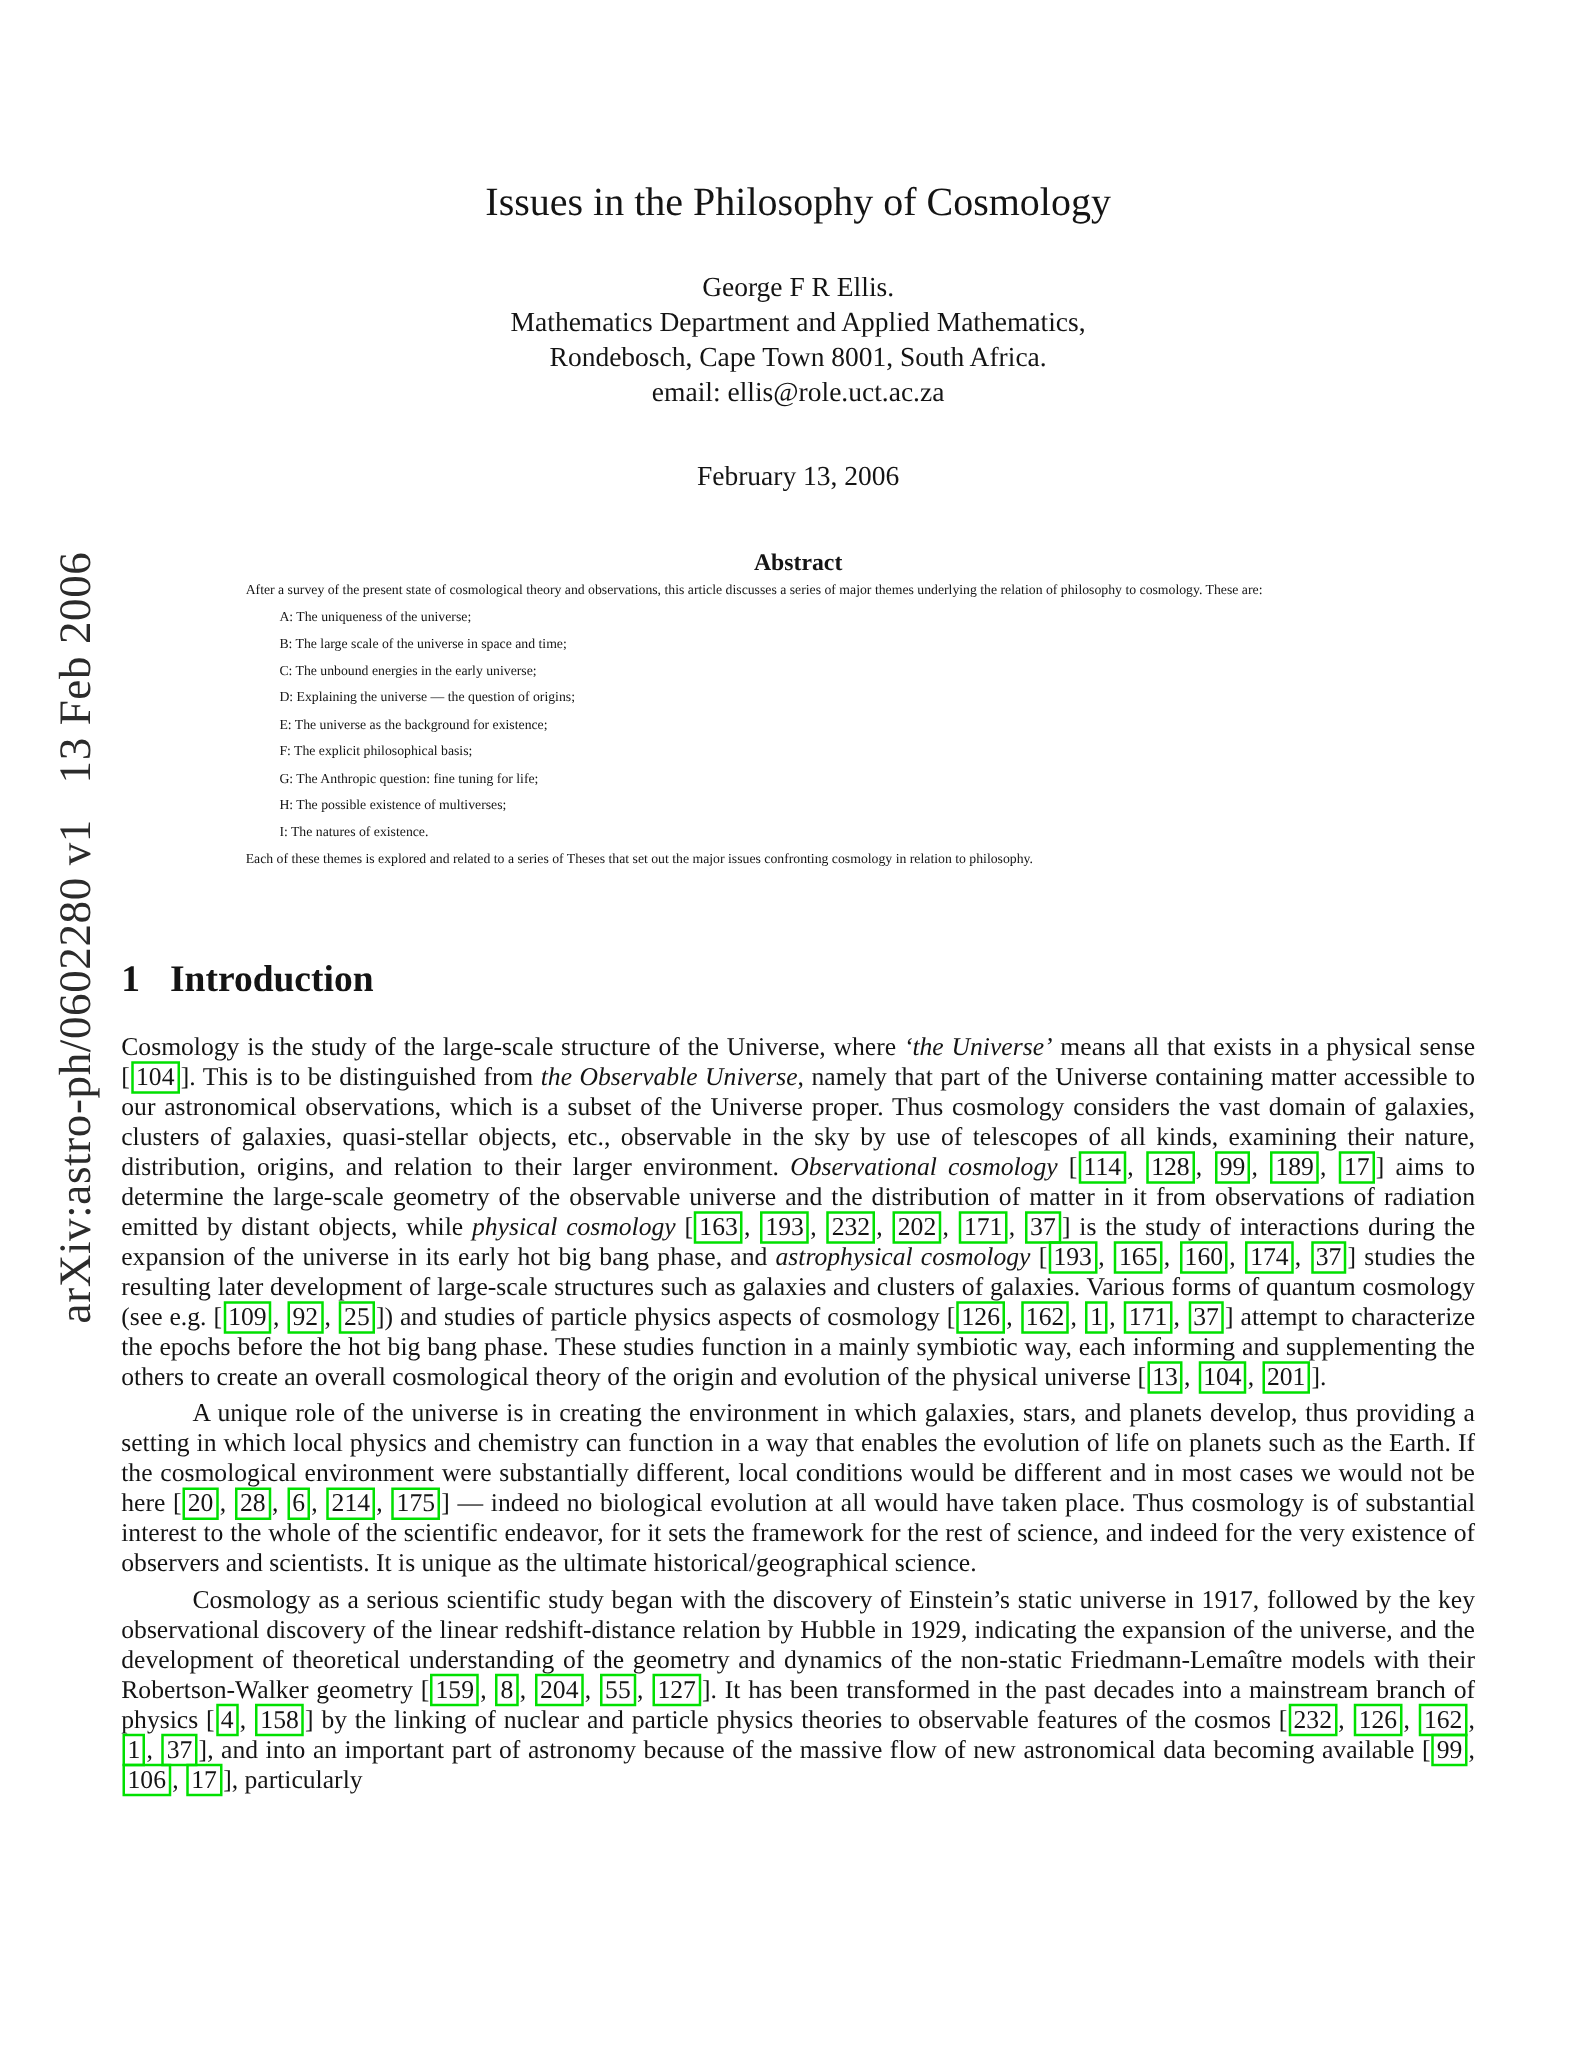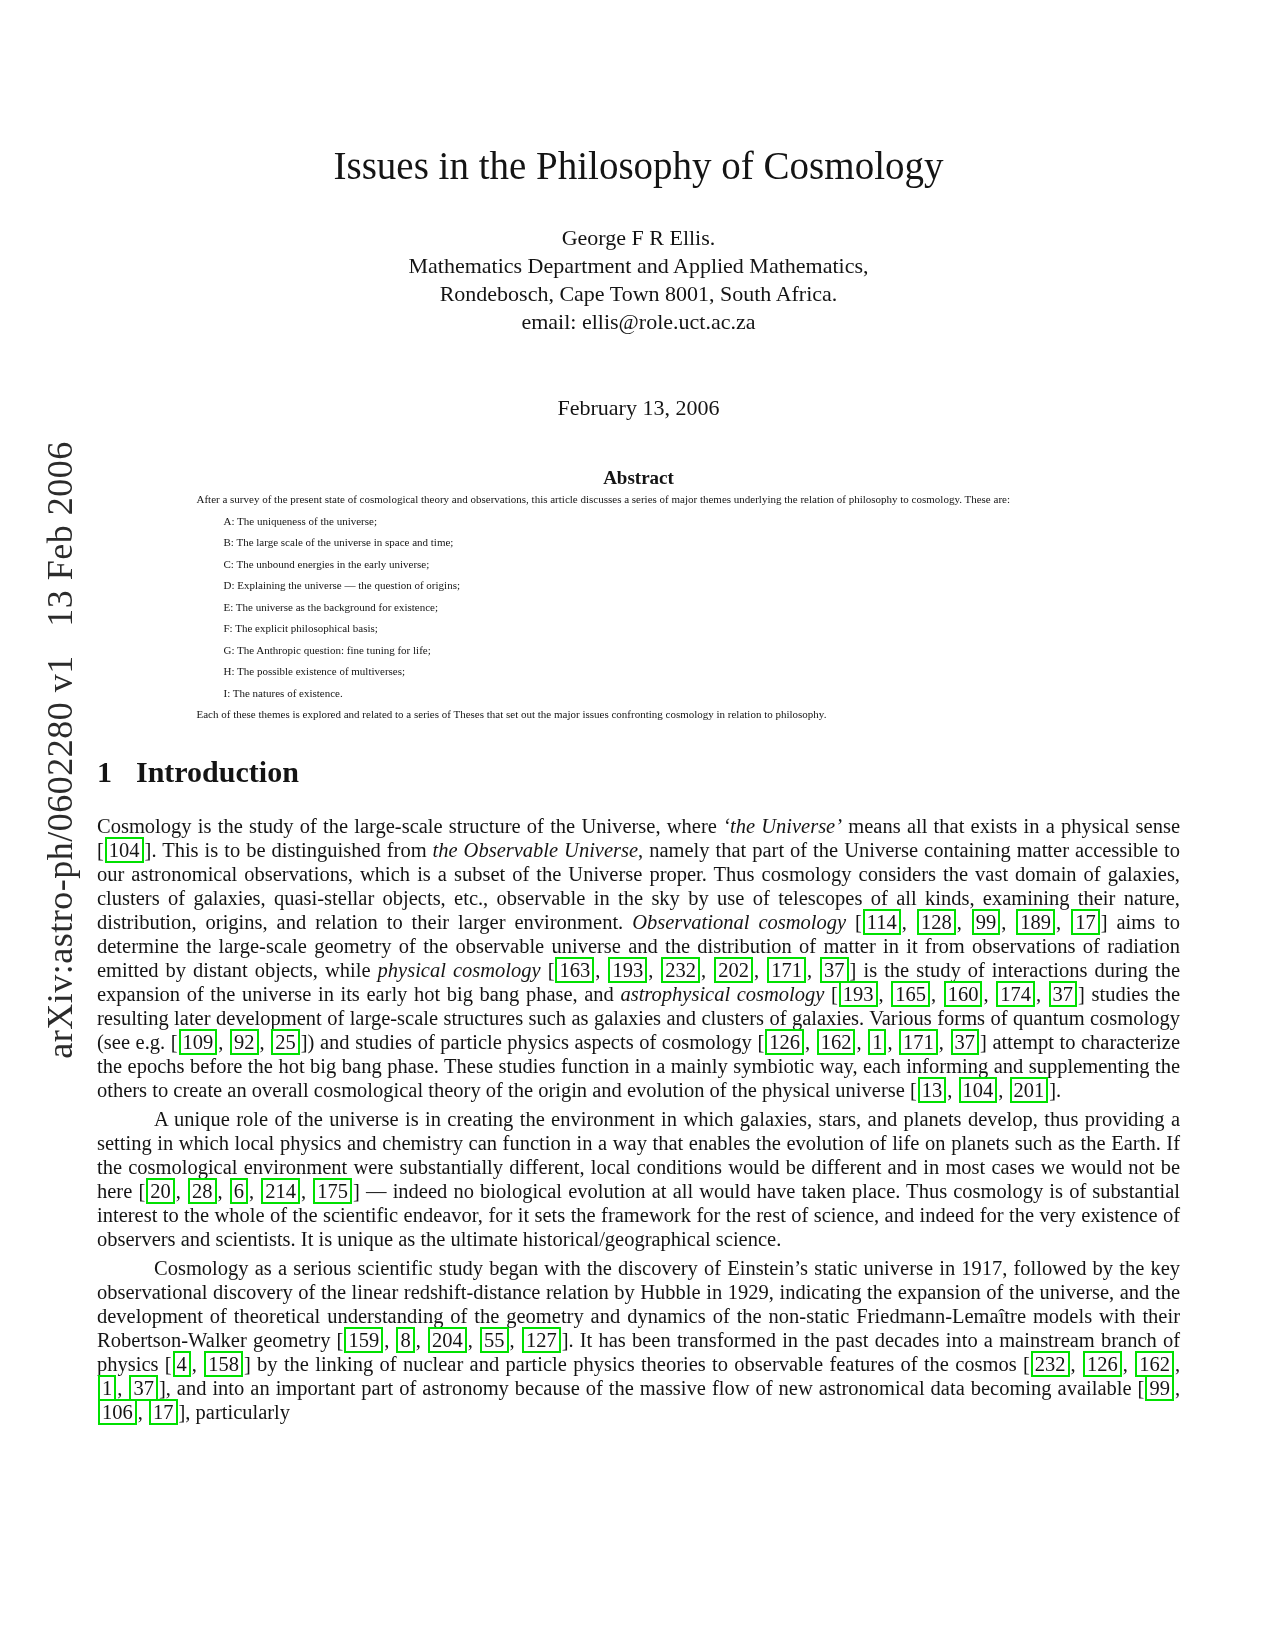--- a/index.html
+++ b/index.html
@@ -10,28 +10,28 @@
     font-family:"Liberation Serif", serif;
     color:#141414;
   }
   .arxiv-stamp {
     position:absolute; top:750px; left:60px;
     transform:translate(-50%,-50%) rotate(-90deg);
     font-size:36px; letter-spacing:0.5px;
     white-space:pre; color:#2b2b2b;
   }
   .content { position:absolute; left:97px; top:0; width:1083px; }
-  .title { text-align:center; font-size:39px; font-weight:normal; margin-top:143px; }
+  .title { text-align:center; font-size:32px; font-weight:normal; margin-top:143px; }
   .authors { text-align:center; font-size:22px; line-height:28px; margin-top:36px; }
-  .date { text-align:center; font-size:22px; margin-top:59px; }
+  .date { text-align:center; font-size:22px; margin-top:40px; }
   .abstract { margin:46px auto 0 auto; width:884px; }
   .abstract-head { text-align:center; font-weight:bold; font-size:19px; }
   .abstract-body { font-size:11px; line-height:21.5px; text-align:justify; }
   .abstract-item { margin-left:27px; text-align:left; }
-  .section-heading { margin-top:29px; font-size:30px; font-weight:bold; }
+  .section-heading { margin-top:68px; font-size:30px; font-weight:bold; }
   .section-heading .num { display:inline-block; margin-right:24px; }
   .body-text p {
     font-size:20.5px; line-height:24px; text-align:justify; margin-top:25px;
   }
   .body-text p.indent { text-indent:57px; margin-top:5px; }
   .it { font-style:italic; }
   .cite {
     border:2px solid #c2410c;
     padding:0 2px;
     margin:0 1px;

